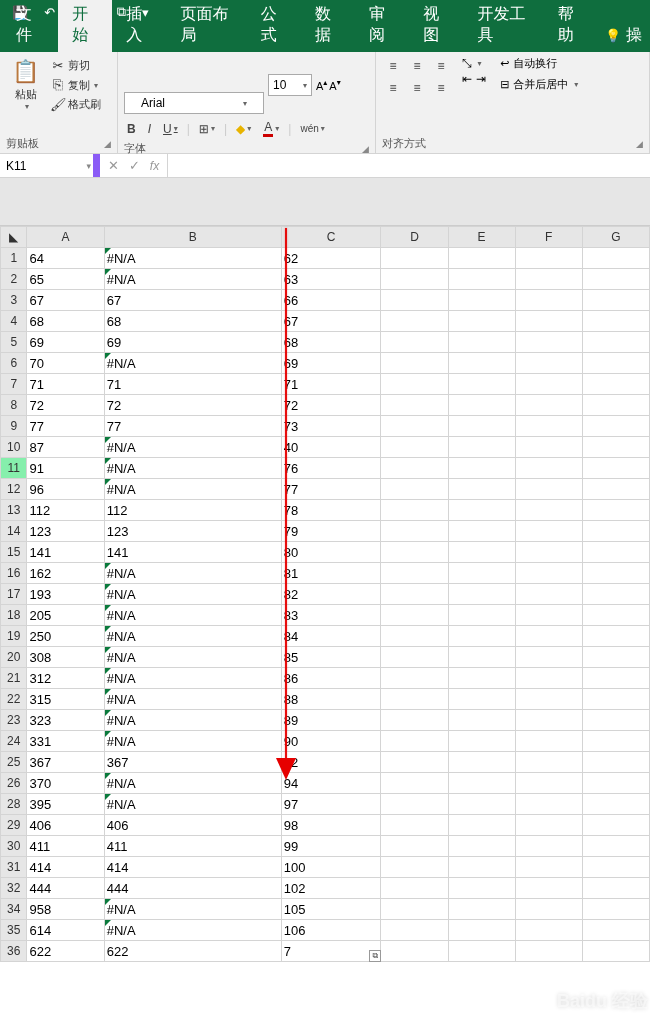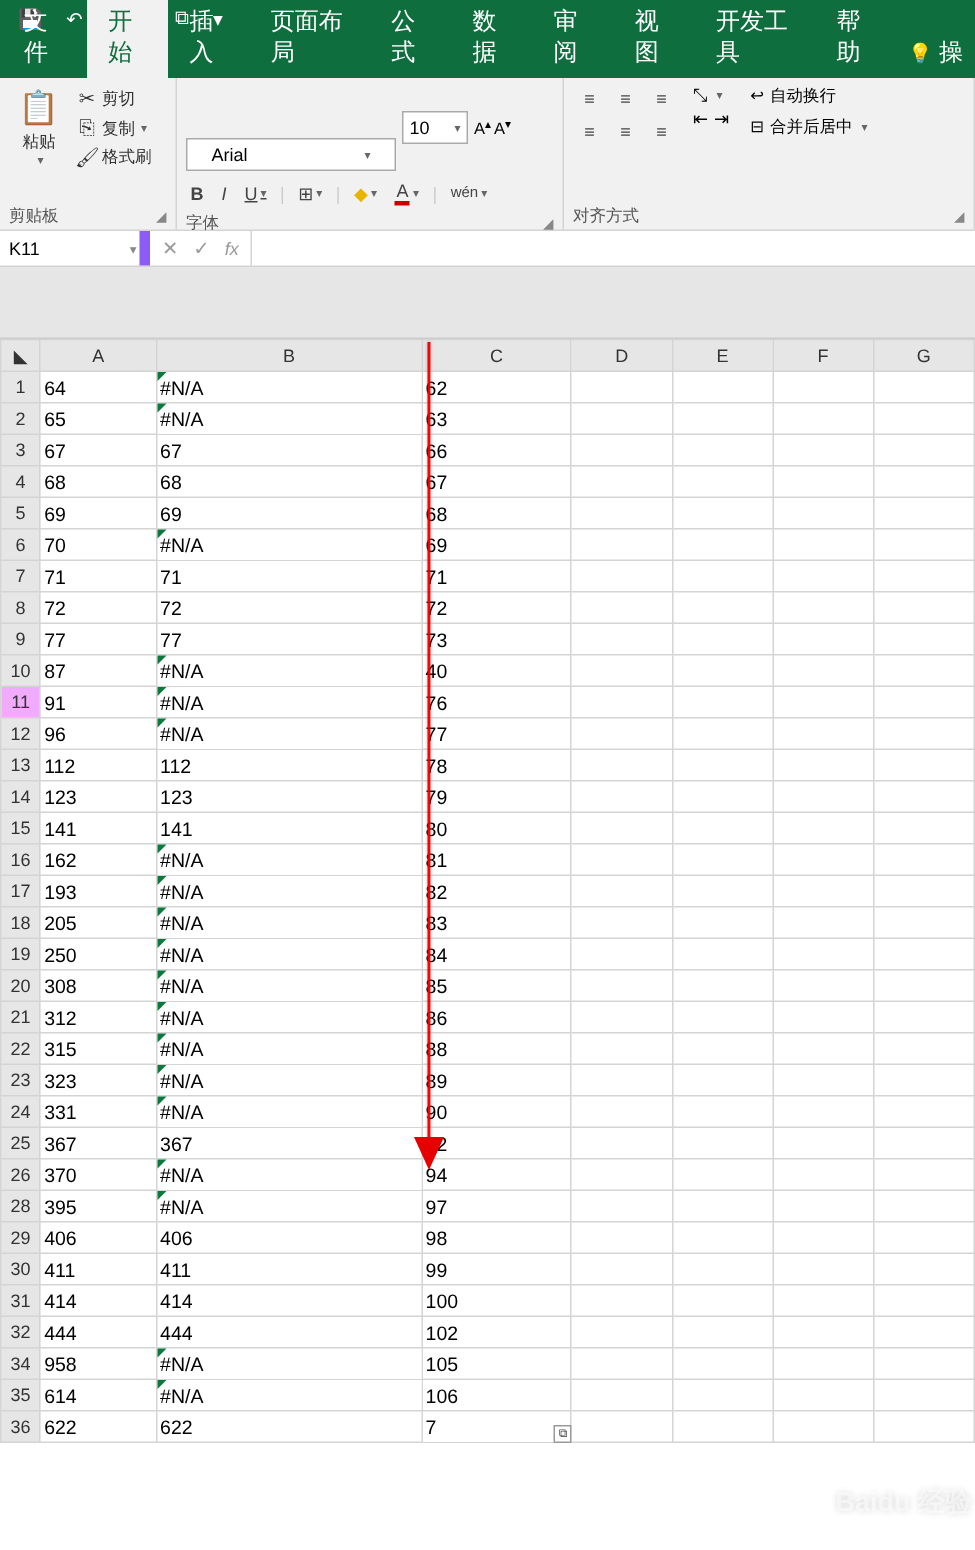--- a/index.html
+++ b/index.html
@@ -58,21 +58,21 @@
 .formula-input { flex: 1; }
 
 .gap-area { height: 48px; background: #e6e6e6; border-bottom: 1px solid #ccc; }
 
 
 .grid-wrap { position: relative; }
 table.sheet { border-collapse: collapse; table-layout: fixed; width: 650px; }
 .sheet th, .sheet td { border: 1px solid #d4d4d4; font-size: 13px; height: 21px; padding: 0 2px; background: #fff; }
 .sheet thead th { background: #e6e6e6; font-weight: normal; text-align: center; color: #333; font-size: 12px; }
 .sheet tbody th { background: #e6e6e6; font-weight: normal; text-align: center; width: 26px; color: #333; font-size: 12px; }
-.sheet tbody th.sel { background: #f0abfc; }
+.sheet tbody th.sel { background: #86efac; }
 .sheet td { text-align: left; }
 .corner { background: #e6e6e6; width: 26px; }
 .col-A { width: 76px; } .col-B { width: 174px; } .col-C { width: 98px; }
 .col-D, .col-E, .col-F, .col-G { width: 66px; }
 .err-cell { position: relative; }
 .err-cell::before { content: ""; position: absolute; left: 0; top: 0; border-top: 6px solid #0a7a3c; border-right: 6px solid transparent; }
 
 
 .red-arrow { position: absolute; left: 283px; top: 2px; width: 6px; height: 554px; pointer-events: none; }
 .red-arrow .shaft { position: absolute; left: 2px; top: 0; width: 2px; height: 540px; background: linear-gradient(to bottom, rgba(230,0,0,0.95), rgba(230,0,0,0.95)); box-shadow: 0 0 2px rgba(230,0,0,0.4); }

